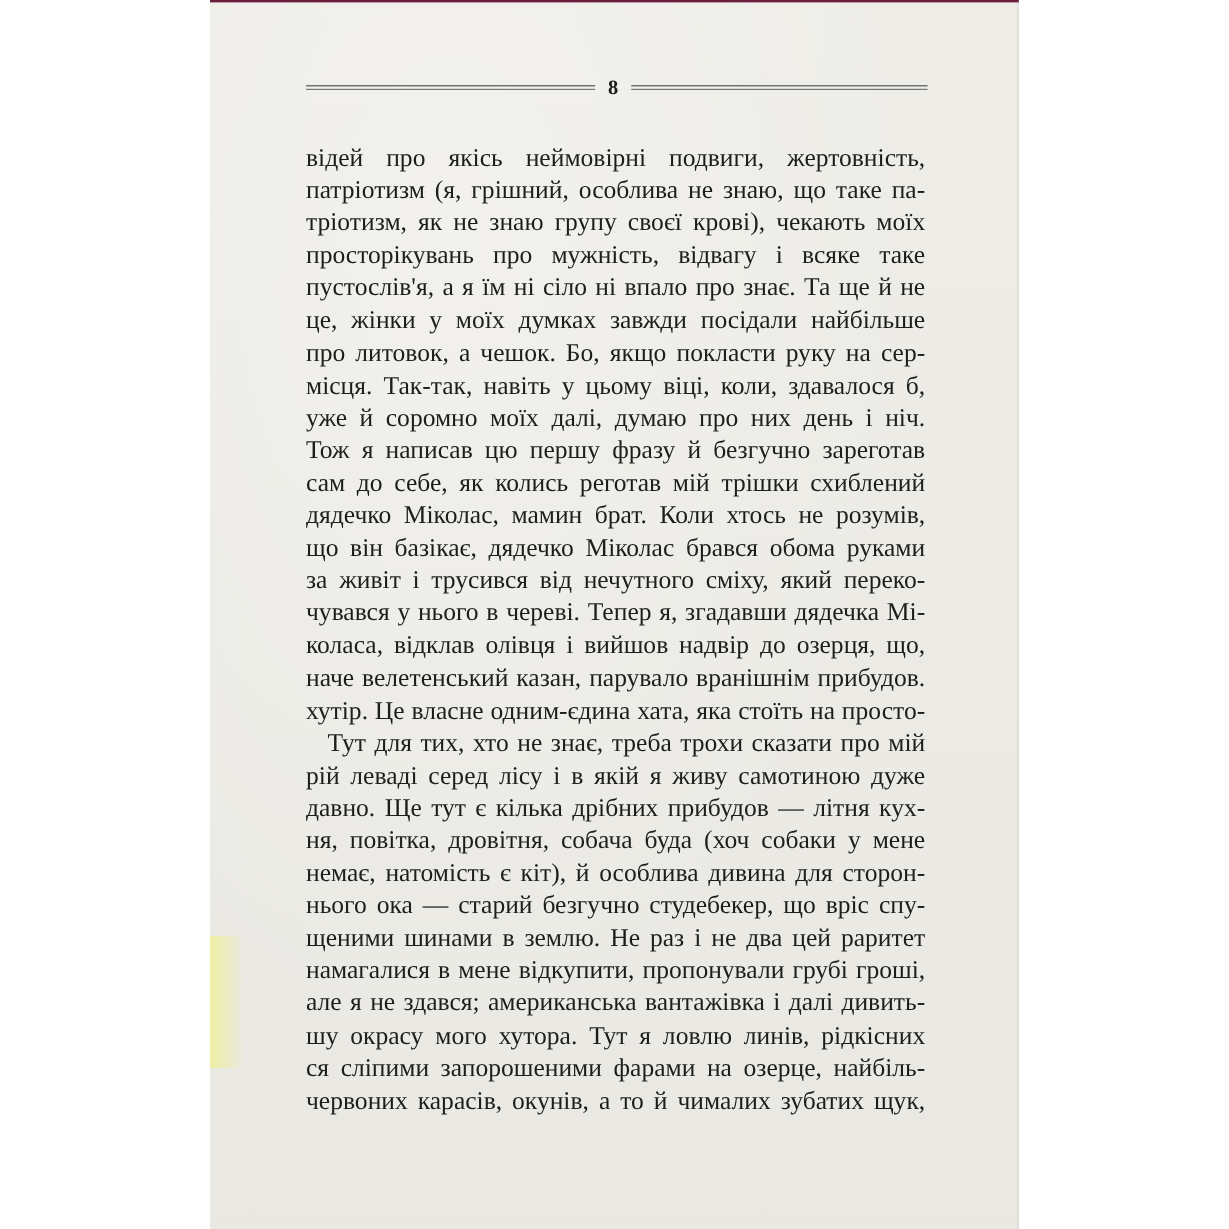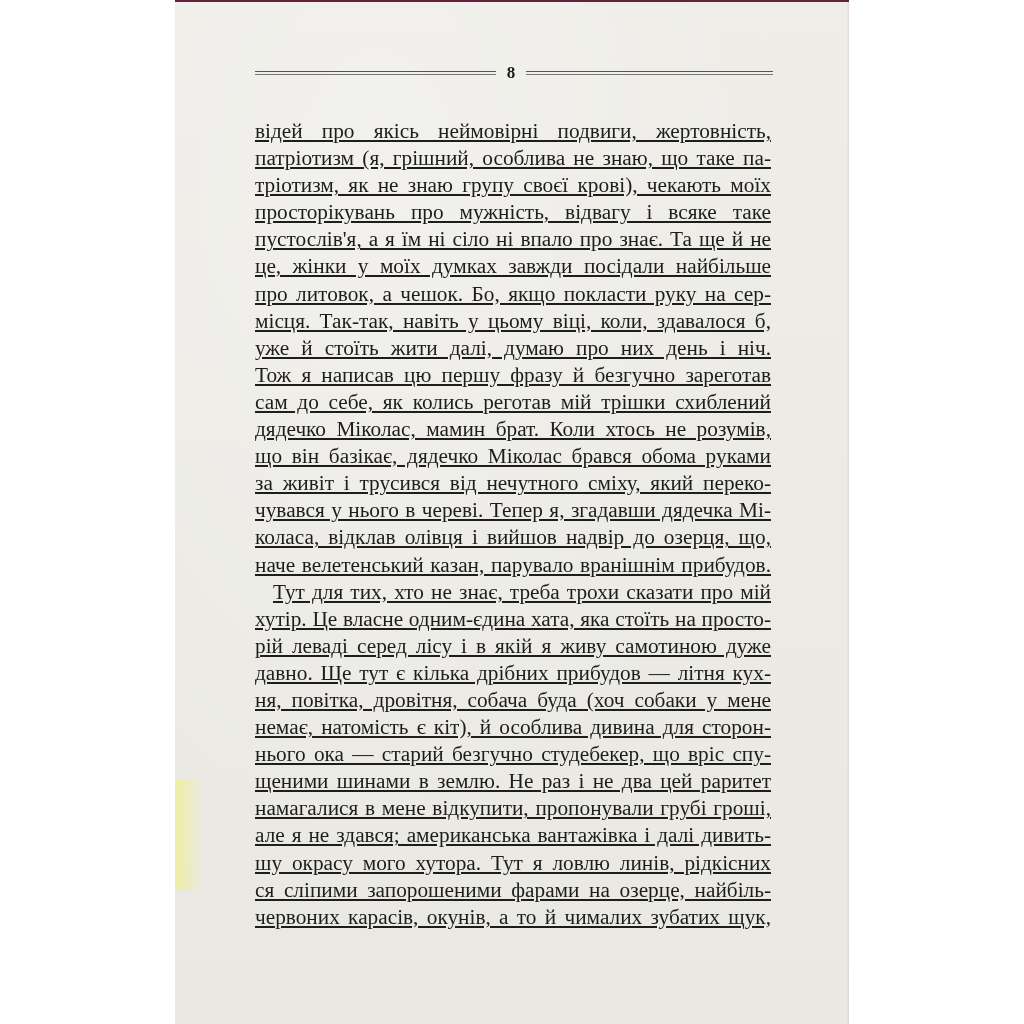--- a/index.html
+++ b/index.html
@@ -83,21 +83,20 @@
       font-size: 21.3px;
       line-height: 27.1px;
       color: #1d1d1d;
     }
     .line {
       display: block;
       white-space: nowrap;
       text-align: justify;
       text-align-last: justify;
       height: 27.1px;
-      text-decoration: underline;
     }
     .line.last {
       text-align-last: justify;
     }
     .line.indent {
       padding-left: 18px;
     }
   </style>
 </head>
 <body>
@@ -115,31 +114,31 @@
 
   <div class="body-text">
     <span class="line">відей про якісь неймовірні подвиги, жертовність,</span>
     <span class="line">патріотизм (я, грішний, особлива не знаю, що таке па-</span>
     <span class="line">тріотизм, як не знаю групу своєї крові), чекають моїх</span>
     <span class="line">просторікувань про мужність, відвагу і всяке таке</span>
     <span class="line">пустослів'я, а я їм ні сіло ні впало про знає. Та ще й не</span>
     <span class="line">це, жінки у моїх думках завжди посідали найбільше</span>
     <span class="line">про литовок, а чешок. Бо, якщо покласти руку на сер-</span>
     <span class="line">місця. Так-так, навіть у цьому віці, коли, здавалося б,</span>
-    <span class="line">уже й стоїть жити далі, думаю про них день і ніч.</span>
+    <span class="line">уже й соромно моїх далі, думаю про них день і ніч.</span>
     <span class="line">Тож я написав цю першу фразу й безгучно зареготав</span>
     <span class="line">сам до себе, як колись реготав мій трішки схиблений</span>
     <span class="line">дядечко Міколас, мамин брат. Коли хтось не розумів,</span>
     <span class="line">що він базікає, дядечко Міколас брався обома руками</span>
     <span class="line">за живіт і трусився від нечутного сміху, який переко-</span>
     <span class="line">чувався у нього в череві. Тепер я, згадавши дядечка Мі-</span>
     <span class="line">коласа, відклав олівця і вийшов надвір до озерця, що,</span>
     <span class="line last">наче велетенський казан, парувало вранішнім прибудов.</span>
+    <span class="line">хутір. Це власне одним-єдина хата, яка стоїть на просто-</span>
     <span class="line indent">Тут для тих, хто не знає, треба трохи сказати про мій</span>
-    <span class="line">хутір. Це власне одним-єдина хата, яка стоїть на просто-</span>
     <span class="line">рій леваді серед лісу і в якій я живу самотиною дуже</span>
     <span class="line">давно. Ще тут є кілька дрібних прибудов — літня кух-</span>
     <span class="line">ня, повітка, дровітня, собача буда (хоч собаки у мене</span>
     <span class="line">немає, натомість є кіт), й особлива дивина для сторон-</span>
     <span class="line">нього ока — старий безгучно студебекер, що вріс спу-</span>
     <span class="line">щеними шинами в землю. Не раз і не два цей раритет</span>
     <span class="line">намагалися в мене відкупити, пропонували грубі гроші,</span>
     <span class="line">але я не здався; американська вантажівка і далі дивить-</span>
     <span class="line">шу окрасу мого хутора. Тут я ловлю линів, рідкісних</span>
     <span class="line">ся сліпими запорошеними фарами на озерце, найбіль-</span>

